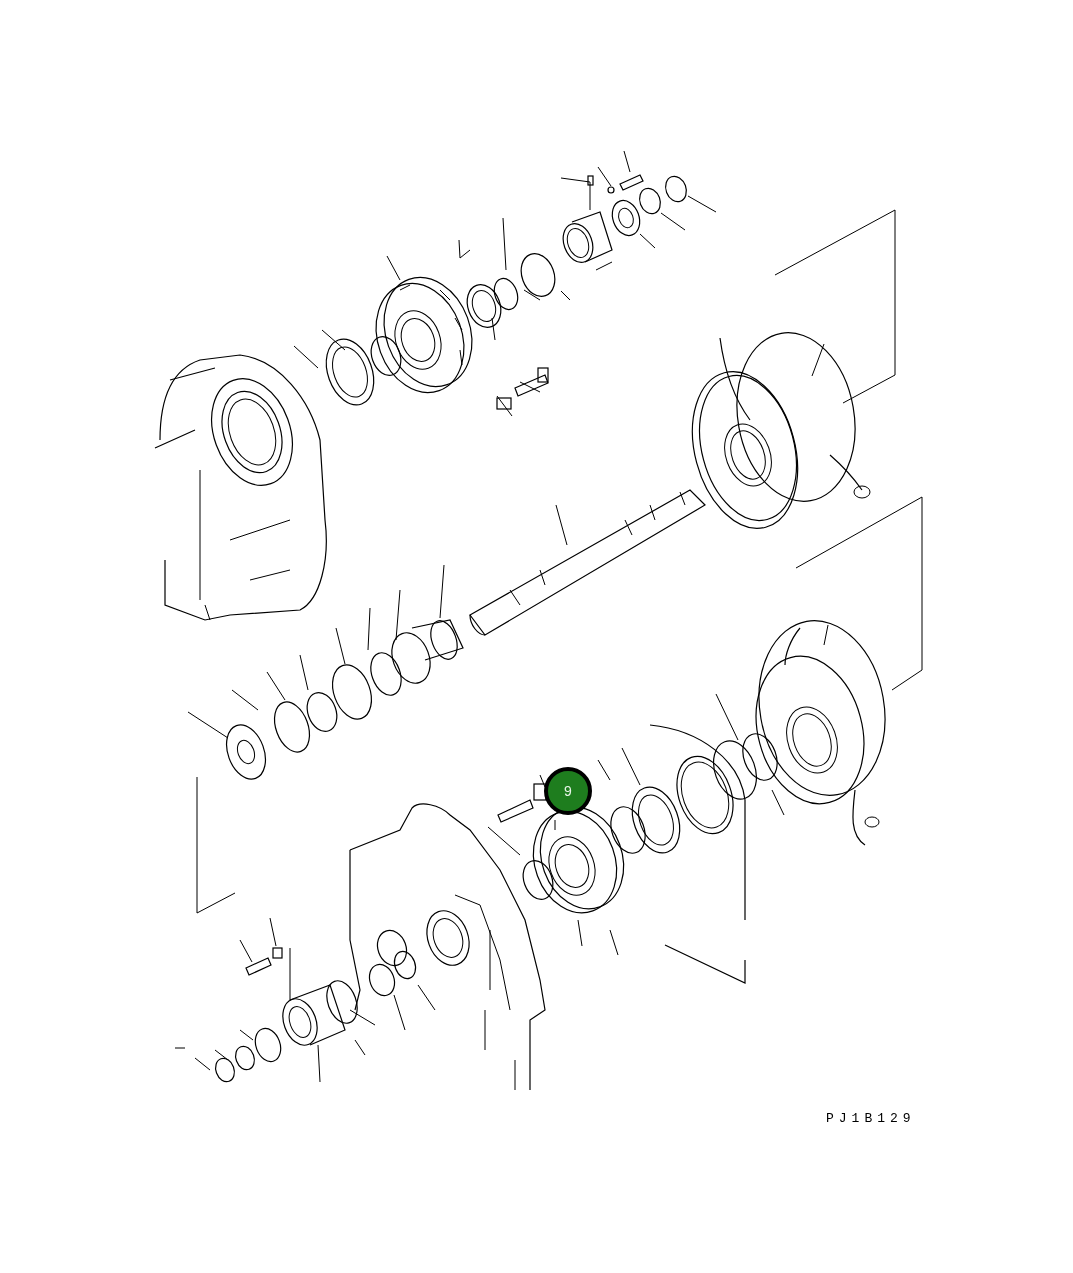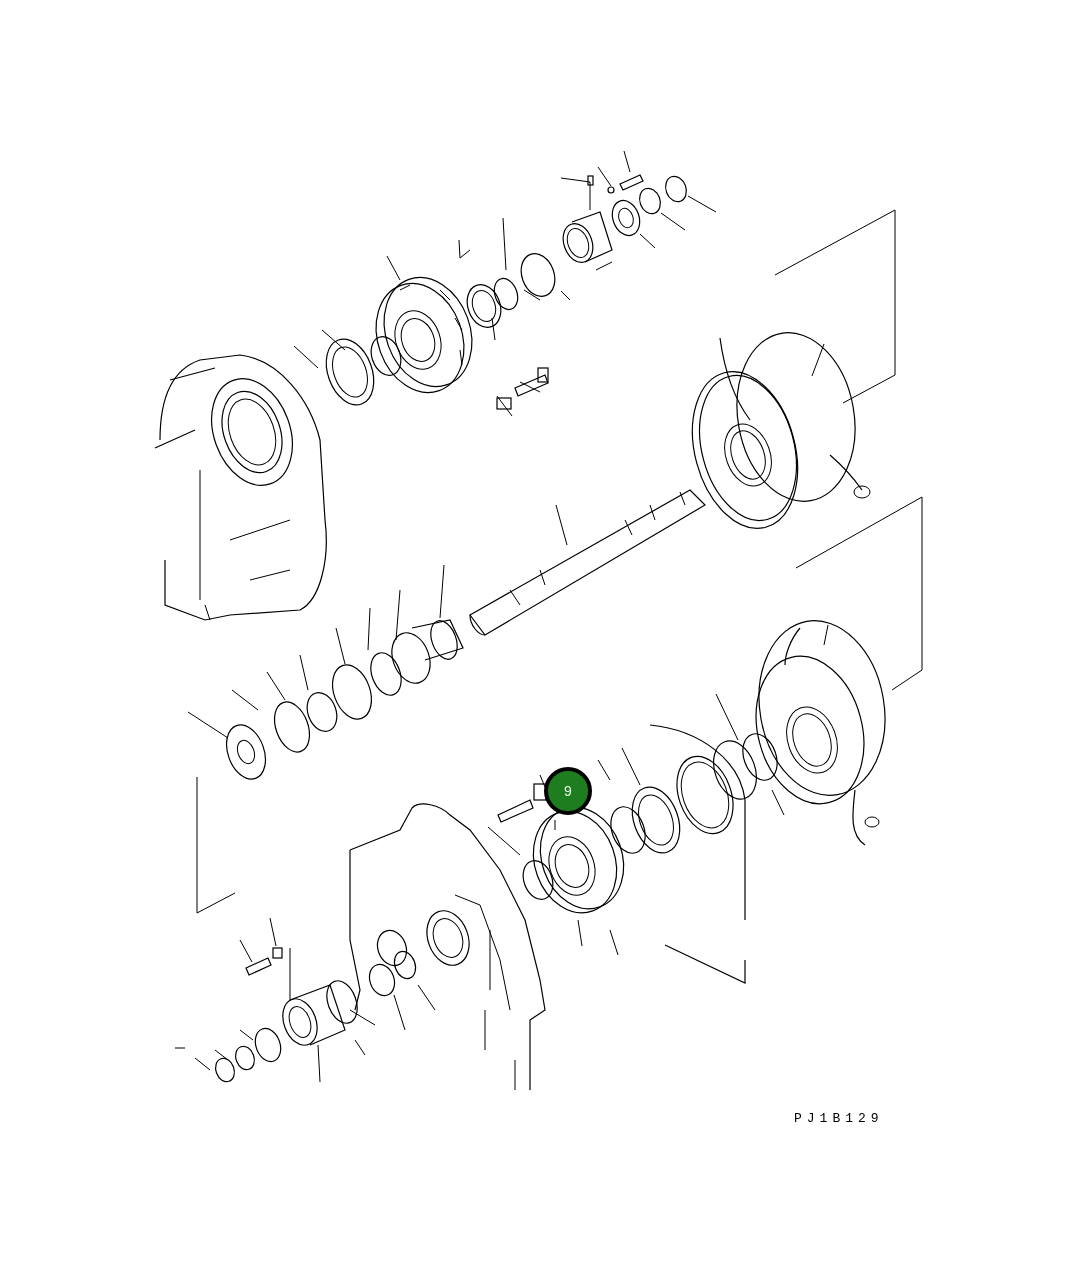--- a/index.html
+++ b/index.html
@@ -5,21 +5,21 @@
     html, body { margin:0; padding:0; background:#ffffff; }
     body { width:1073px; height:1273px; position:relative; overflow:hidden;
            font-family:"Liberation Sans", sans-serif; }
     #diagram { position:absolute; left:0; top:0; width:1073px; height:1273px; }
     svg .ln { fill:none; stroke:#000; stroke-width:1.2; }
     svg .lt { fill:none; stroke:#000; stroke-width:1; }
     .callout { position:absolute; width:40px; height:40px; border-radius:50%;
                background:#1e7d1e; border:4px solid #000; box-sizing:content-box;
                color:#e8f5e8; font-size:14px; display:flex; align-items:center;
                justify-content:center; cursor:pointer; }
-    .refcode { position:absolute; left:794px; top:1111px; font-family:"Liberation Mono", monospace;
+    .refcode { position:absolute; left:826px; top:1111px; font-family:"Liberation Mono", monospace;
                font-size:13px; letter-spacing:5px; color:#000; }
   </style>
 </head>
 <body>
 
 <div id="diagram">
 <svg width="1073" height="1273" viewBox="0 0 1073 1273">
 
   <g>
     <path class="ln" d="M160,440 C160,400 170,370 200,360 L240,355 C280,360 310,400 320,440 L325,520 C330,560 320,600 300,610 L230,615 L205,620 L165,605 L165,560"></path>

